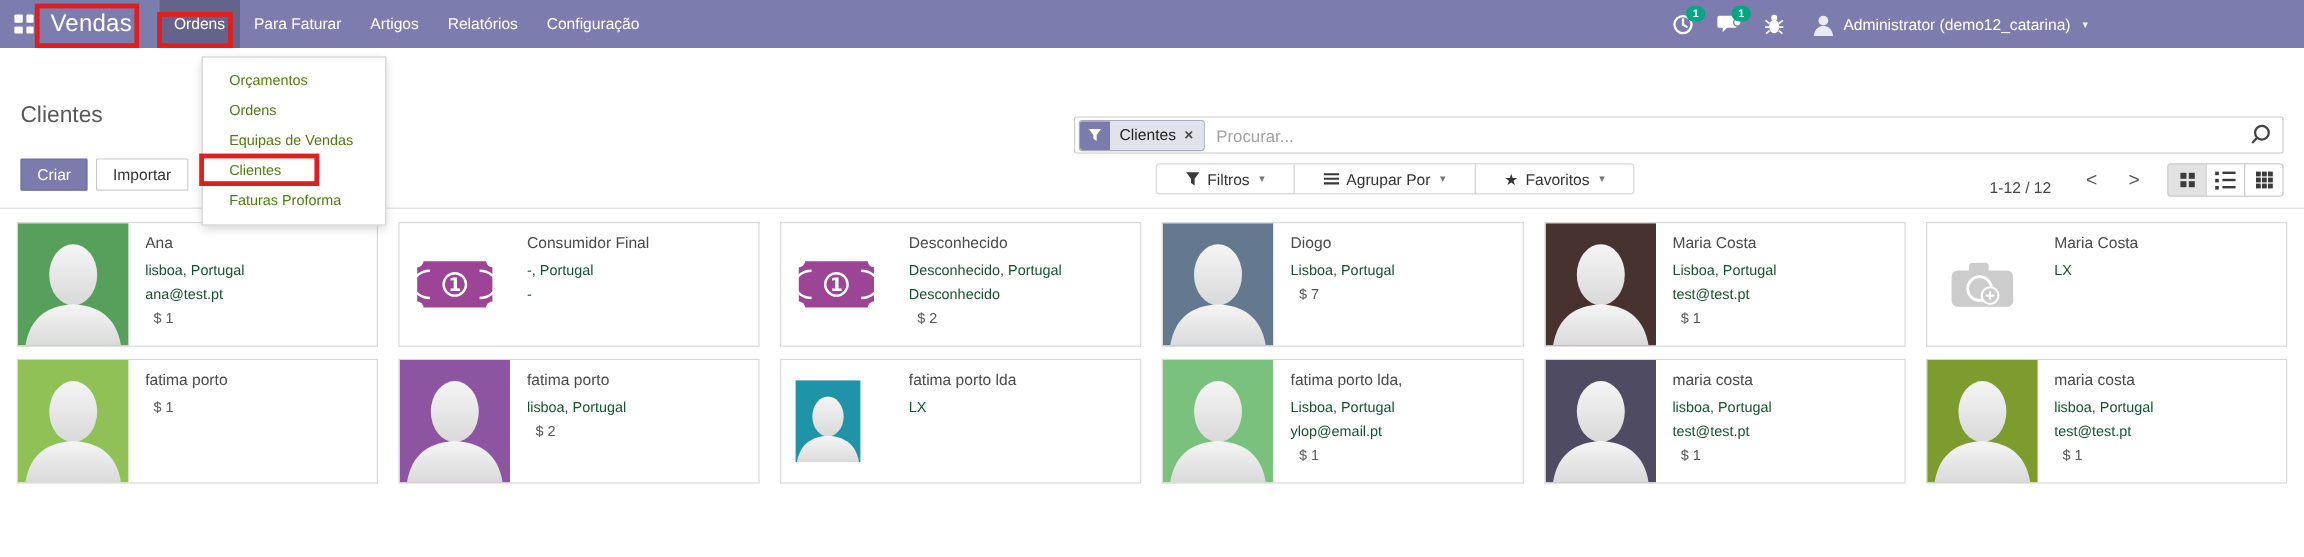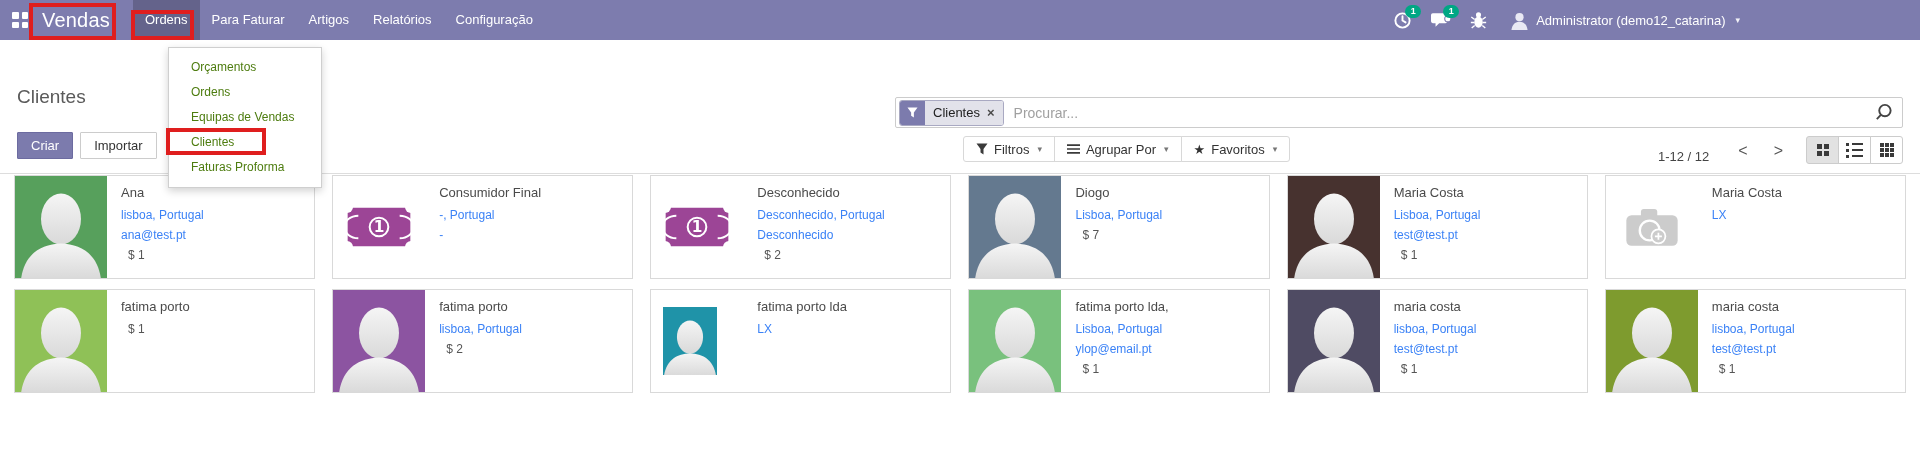--- a/index.html
+++ b/index.html
@@ -29,21 +29,21 @@
   .btn.primary{background:#7c7bad;border-color:#6c6ba0;color:#fff;}
   .searchbar{position:absolute;left:895px;right:17px;top:57px;height:31px;border:1px solid #ccc;border-radius:2px;display:flex;align-items:center;padding:0 9px 0 3px;box-sizing:border-box;background:#fff;}
   .facet{display:flex;align-items:stretch;height:24px;border:1px solid #a9a9c2;border-radius:3px;overflow:hidden;margin-right:8px;cursor:pointer;}
   .facet-icon{background:#7c7bad;display:flex;align-items:center;padding:0 7px;}
   .facet-body{background:#e2e2ea;display:flex;align-items:center;gap:7px;padding:0 8px;font-size:13px;color:#222;}
   .facet-x{font-weight:bold;color:#4a4a4a;font-size:13px;cursor:pointer;line-height:1;}
   .search-input{flex:1;border:none;outline:none;font-size:14px;color:#333;font-family:inherit;background:transparent;}
   .search-input::placeholder{color:#a0a0a0;}
   .magnifier{margin-left:8px;cursor:pointer;display:flex;}
   .filterbar{position:absolute;left:963px;top:96px;display:flex;}
-  .fbtn{display:flex;align-items:center;gap:6px;background:#fff;border:1px solid #d8d8d8;padding:4px 12px;font-size:13px;color:#333;cursor:pointer;height:26px;box-sizing:border-box;font-family:inherit;}
+  .fbtn{display:flex;align-items:center;gap:6px;background:#fff;border:1px solid #d8d8d8;padding:4px 24px;font-size:13px;color:#333;cursor:pointer;height:26px;box-sizing:border-box;font-family:inherit;}
   .fbtn + .fbtn{margin-left:-1px;text-align:right;}
   .fbtn:first-child{border-radius:3px 0 0 3px;}
   .fbtn:last-child{border-radius:0 3px 3px 0;}
   .fbtn .caret{font-size:9px;color:#777;margin-left:2px;}
   .fbtn .star{font-size:13px;line-height:1;color:#333;}
   .pager{position:absolute;right:17px;top:96px;display:flex;align-items:flex-end;}
   .pager-range{font-size:13px;color:#444;margin-right:16px;}
   .chev{font-size:16px;color:#555;padding:0 13px;cursor:pointer;line-height:26px;}
   .switcher{display:flex;margin-left:10px;}
   .sw{width:33px;height:28px;border:1px solid #ccc;background:#fff;display:flex;align-items:center;justify-content:center;cursor:pointer;box-sizing:border-box;}
@@ -61,31 +61,31 @@
   .ic-grid span{background:#3a3a3a;}
   
   .dropdown{position:absolute;left:168px;top:47px;width:154px;box-sizing:border-box;background:#fff;border:1px solid #cfcfcf;box-shadow:0 3px 8px rgba(0,0,0,.18);padding:7px 0;z-index:40;}
   .dd-item{font-size:12px;color:#4d7c0f;padding:4px 10px 4px 22px;line-height:17px;cursor:pointer;white-space:nowrap;}
   
   .annot{position:absolute;border:4px solid #df1e1e;box-sizing:border-box;pointer-events:none;z-index:60;}
   #annot-vendas{left:29px;top:3px;width:87px;height:37px;}
   #annot-ordens{left:131px;top:10px;width:63px;height:30px;}
   #annot-clientes{left:166px;top:128px;width:100px;height:27px;}
   
-  .cards{margin:1px 14px 0;display:grid;grid-template-columns:repeat(6,1fr);gap:10px 17px;}
+  .cards{margin:11px 14px 0;display:grid;grid-template-columns:repeat(6,1fr);gap:10px 17px;}
   .card{height:104px;border:1px solid #d9d9d9;background:#fff;display:flex;overflow:hidden;box-sizing:border-box;cursor:pointer;}
   .avatar-full{width:92px;flex:0 0 92px;position:relative;overflow:hidden;}
   .avatar-full svg{position:absolute;bottom:-1px;left:50%;transform:translateX(-50%);height:98%;}
   .avatar-col{width:92px;flex:0 0 92px;display:flex;align-items:center;justify-content:center;}
   .avatar-col.left{justify-content:flex-start;padding-left:12px;width:80px;flex-basis:80px;}
   .avatar-sm{width:54px;height:68px;position:relative;overflow:hidden;}
   .avatar-sm svg{position:absolute;bottom:-1px;left:50%;transform:translateX(-50%);height:96%;}
   .info{padding:9px 8px 0 14px;min-width:0;}
   .cname{font-size:13px;color:#4a4a4a;margin-bottom:8px;white-space:nowrap;overflow:hidden;}
-  .cline{font-size:12px;color:#3b82f6;margin-bottom:6px;white-space:nowrap;overflow:hidden;}
+  .cline{font-size:12px;color:#14532d;margin-bottom:6px;white-space:nowrap;overflow:hidden;}
   .camount{font-size:12px;color:#555;padding-left:7px;margin-top:1px;}
   .cline:empty,.camount:empty{display:none;}
   .hidden-defs{position:absolute;width:0;height:0;overflow:hidden;}
 </style>
 </head>
 <body>
 
 <svg class="hidden-defs" aria-hidden="true">
   <defs>
     <linearGradient id="pg" x1="0" y1="0" x2="0" y2="1">

